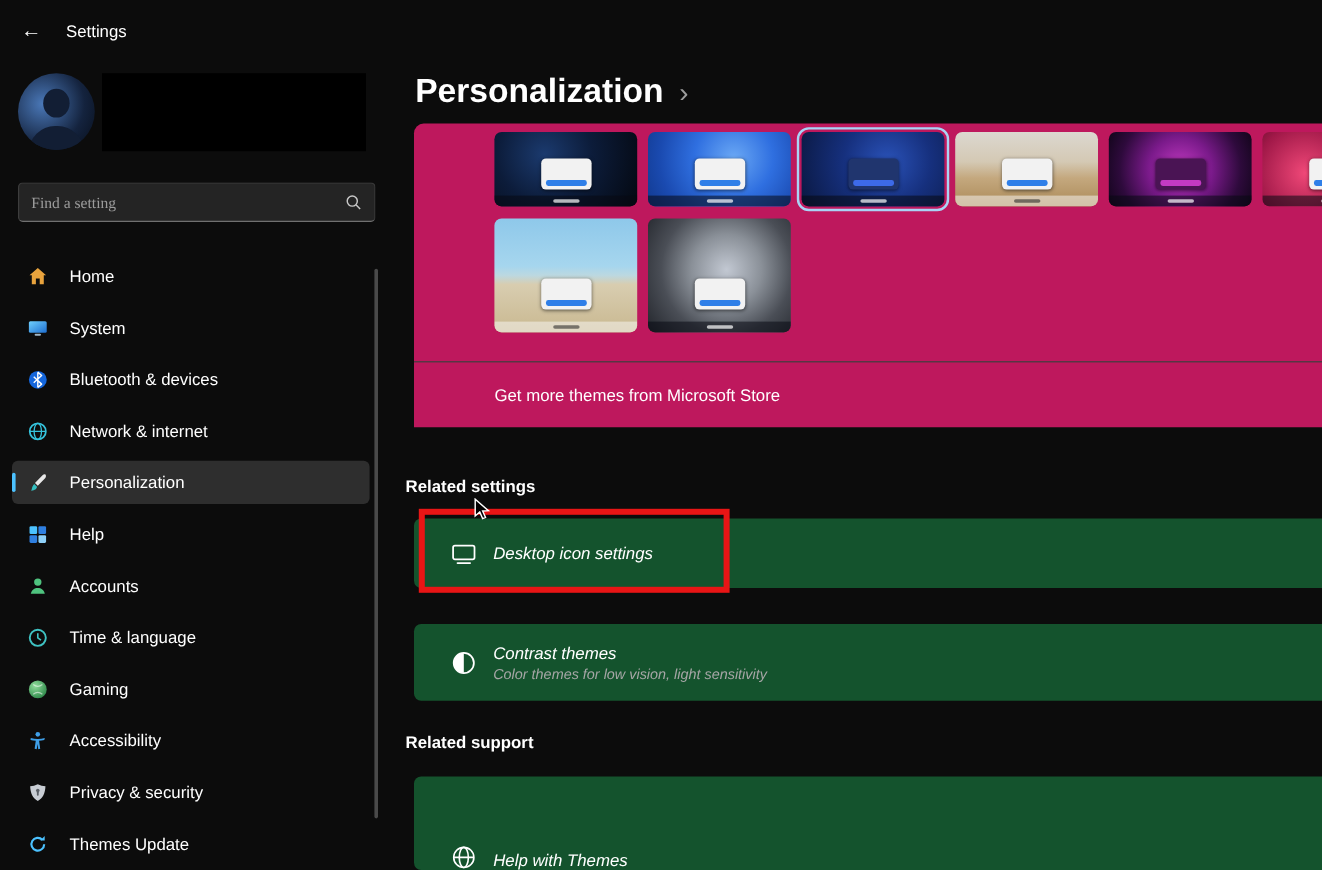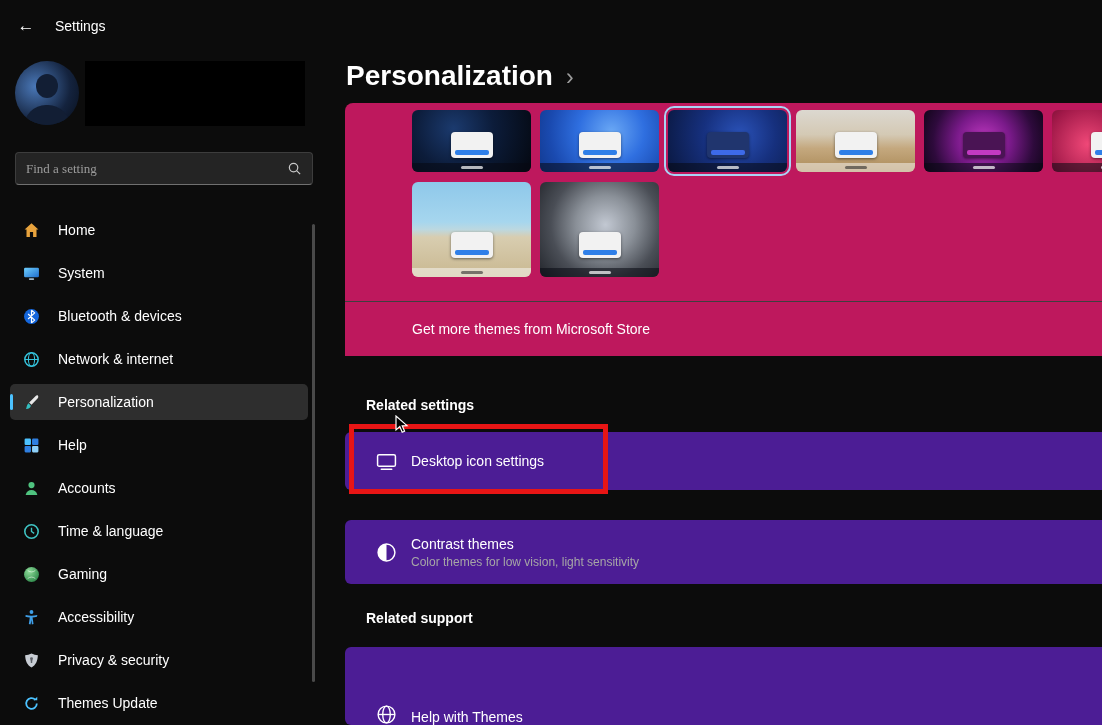--- a/index.html
+++ b/index.html
@@ -82,26 +82,26 @@
   .bar { position:absolute; left:0; right:0; bottom:0; height:9px; background:rgba(8,10,18,0.55); }
   .bar::after { content:""; position:absolute; left:50%; top:3px; transform:translateX(-50%);
     width:22px; height:3px; border-radius:2px; background:rgba(255,255,255,0.7); }
   .t4 .bar, .t7 .bar { background:rgba(250,250,250,0.5); }
   .t4 .bar::after, .t7 .bar::after { background:rgba(30,30,30,0.55); }
   .store-row { position:absolute; left:0; right:0; bottom:0; height:55px;
     border-top:1px solid #3f3f3f; display:flex; align-items:center; padding-left:67px;
     font-size:14px; cursor:pointer; }
 
   
-  .section-header { position:absolute; left:366px; font-size:14px; font-weight:700; }
+  .section-header { position:absolute; left:338px; font-size:14px; font-weight:700; }
   .hdr-settings { top:397px; }
   .hdr-support { top:610px; }
-  .card { position:absolute; left:345px; width:757px; background:#4c1d95;
+  .card { position:absolute; left:345px; width:757px; background:#14532d;
     border-radius:6px 0 0 6px; display:flex; align-items:center; padding-left:30px; gap:14px;
-    cursor:pointer; }
+    cursor:pointer;font-style:italic; }
   .card-desktop { top:432px; height:58px; }
   .card-contrast { top:520px; height:64px; }
   .card-help { top:647px; height:78px; align-items:flex-end; padding-top:17px; }
   .card-icon { width:22px; height:22px; flex:0 0 22px; display:flex; align-items:center; justify-content:center; }
   .card-icon svg { width:21px; height:21px; }
   .card-text { display:flex; flex-direction:column; }
   .card-title { font-size:14px; color:#fff; }
   .card-sub { font-size:12px; color:#a6a6a6; margin-top:3px; }
 
   

